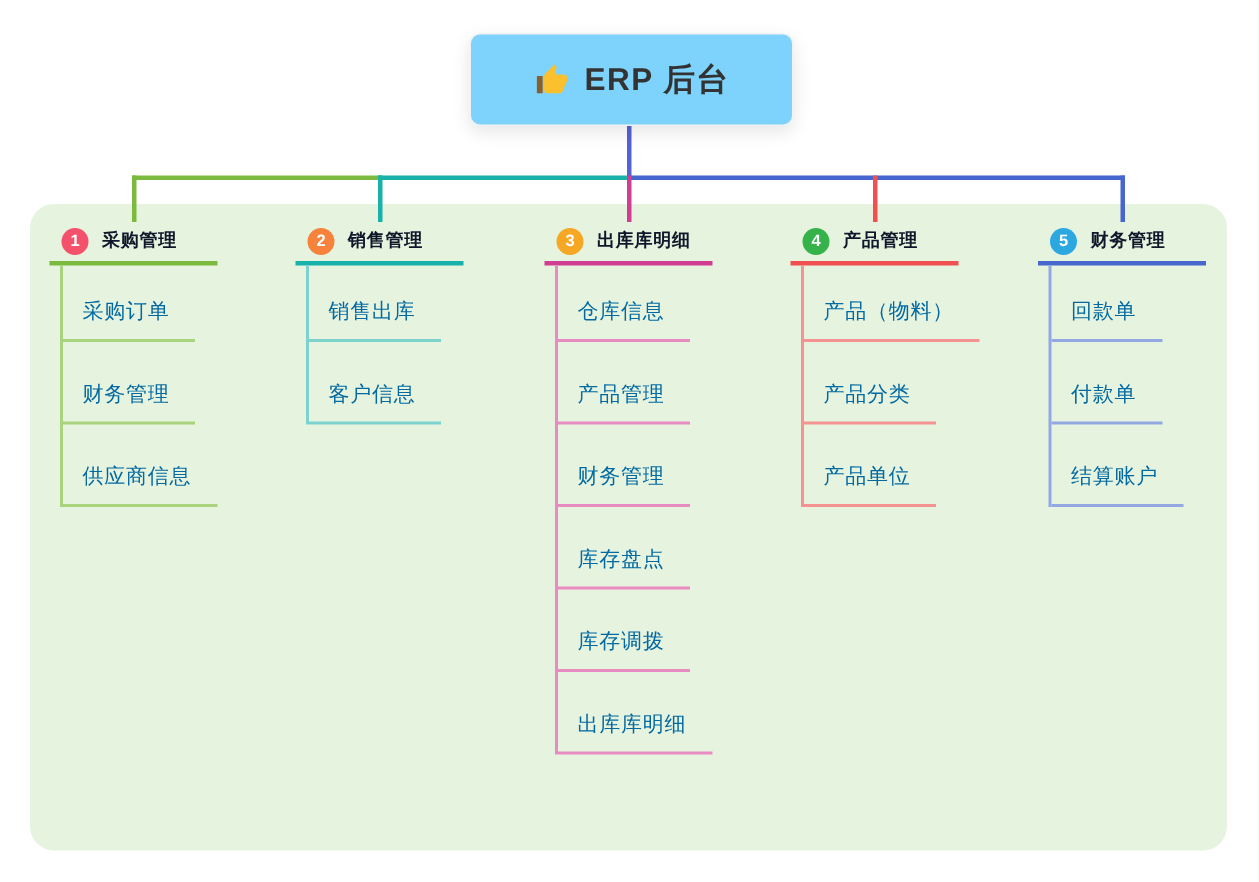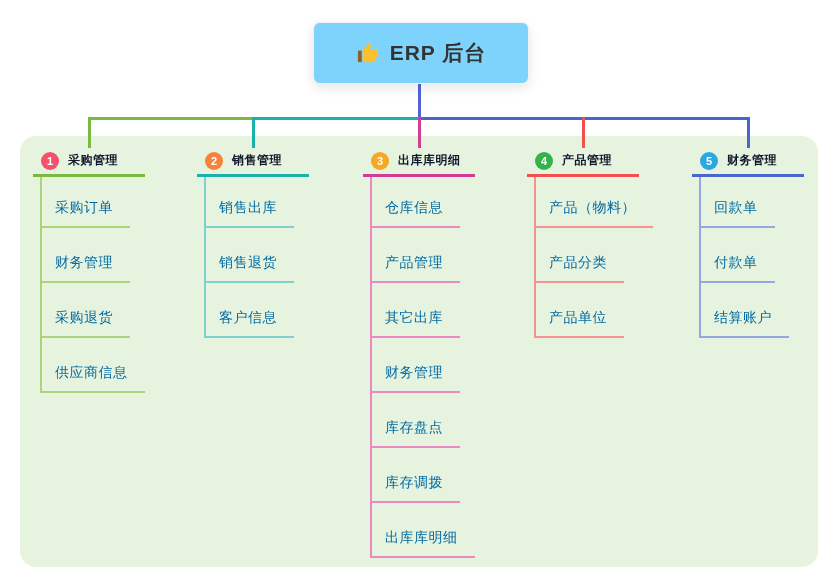--- a/index.html
+++ b/index.html
@@ -78,46 +78,43 @@
 </div>
 
 <div class="branch bpos0" style="--c: #7CBA3F; --light: #A9D47D; --badge: #F4516C;">
   <div class="btitle">
     <span class="badge">1</span>
     <span class="blabel">采购管理</span>
   </div>
   <div class="children">
     <div class="child">采购订单</div>
     <div class="child">财务管理</div>
-    <div class="child">采购退货</div>
     <div class="child">供应商信息</div>
   </div>
 </div>
 
 <div class="branch bpos1" style="--c: #18B2AB; --light: #7DD2CD; --badge: #F7823C;">
   <div class="btitle">
     <span class="badge">2</span>
     <span class="blabel">销售管理</span>
   </div>
   <div class="children">
     <div class="child">销售出库</div>
-    <div class="child">销售退货</div>
     <div class="child">客户信息</div>
   </div>
 </div>
 
 <div class="branch bpos2" style="--c: #D03D93; --light: #E98BC3; --badge: #F6A723;">
   <div class="btitle">
     <span class="badge">3</span>
     <span class="blabel">出库库明细</span>
   </div>
   <div class="children">
     <div class="child">仓库信息</div>
     <div class="child">产品管理</div>
-    <div class="child">其它出库</div>
     <div class="child">财务管理</div>
     <div class="child">库存盘点</div>
     <div class="child">库存调拨</div>
     <div class="child">出库库明细</div>
   </div>
 </div>
 
 <div class="branch bpos3" style="--c: #F05150; --light: #F49392; --badge: #35B34A;">
   <div class="btitle">
     <span class="badge">4</span>

